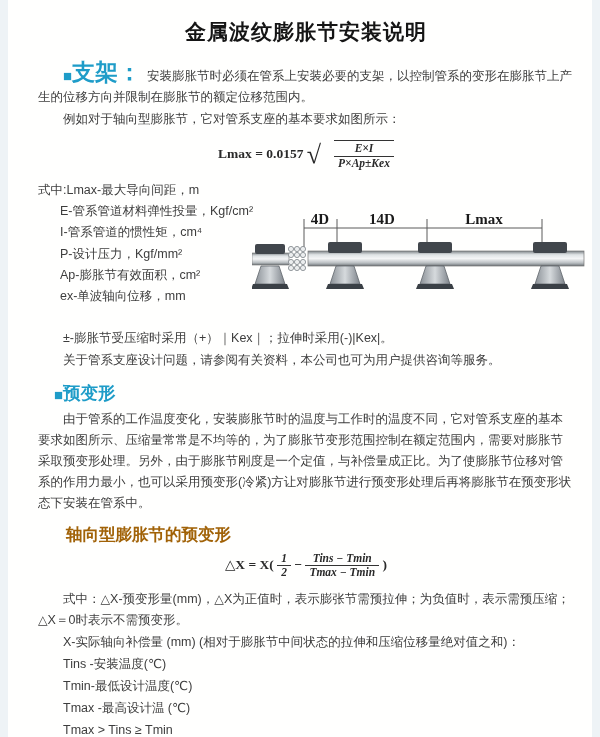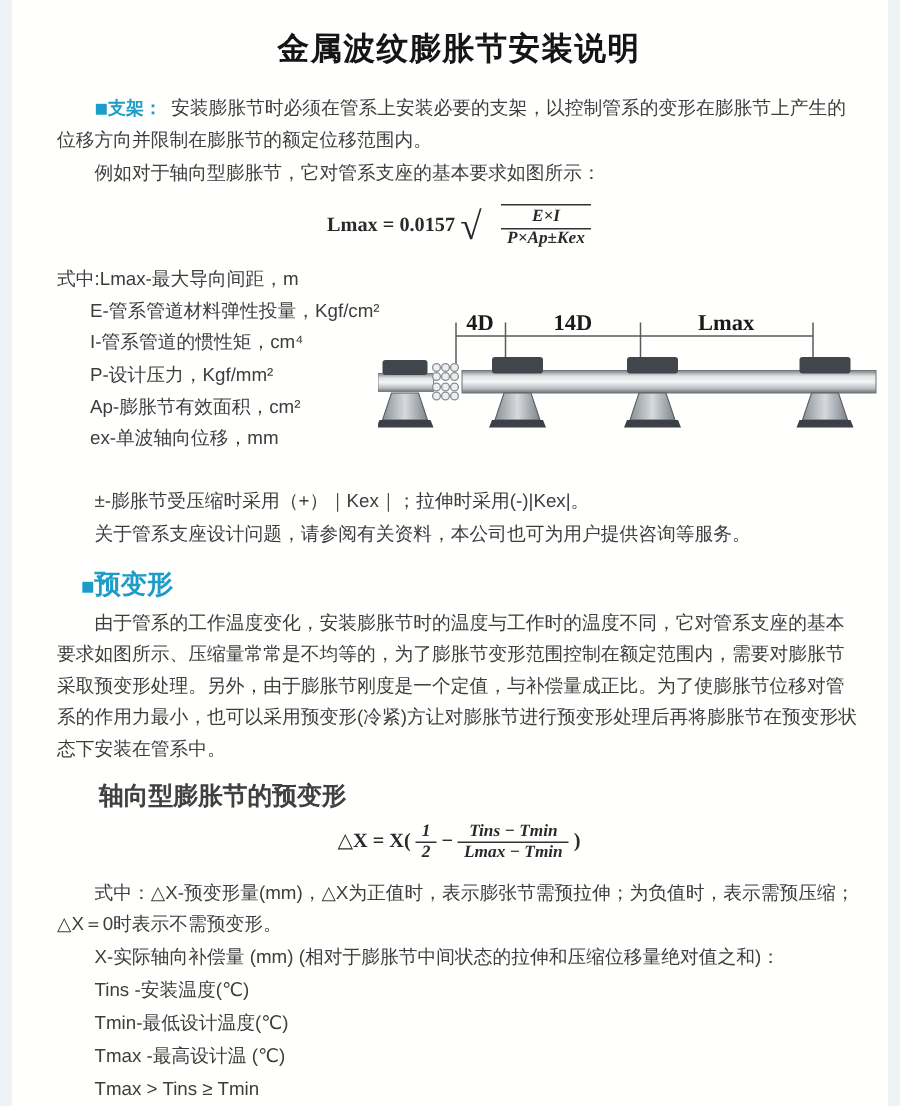--- a/index.html
+++ b/index.html
@@ -33,32 +33,32 @@
     color:#3d3d3d;
   }
   .indent{ text-indent:2em; }
   .sec-marker{
     color:#1e9cc8;
     font-size:15px;
     vertical-align:-1px;
   }
   .sec-head{
     color:#1e9cc8;
-    font-size:12px;
+    font-size:23px;
     font-weight:bold;
     margin-right:6px;
   }
   .sec2-title{
     margin:10px 0 4px 16px;
     font-size:17.5px;
     font-weight:bold;
     color:#1e9cc8;
   }
   .subhead{
-    color:#404040;
+    color:#a16207;
     font-size:16.5px;
     font-weight:bold;
     margin:10px 0 6px 28px;
   }
   
   .formula{
     font-family:"Liberation Serif","DejaVu Serif",serif;
     font-weight:bold;
     color:#2a2a2a;
     font-size:13.5px;
@@ -214,21 +214,21 @@
   <h2 class="sec2-title"><span class="sec-marker" style="font-size:15px;">■</span><span>预变形</span></h2>
 
   <p class="para indent">由于管系的工作温度变化，安装膨胀节时的温度与工作时的温度不同，它对管系支座的基本要求如图所示、压缩量常常是不均等的，为了膨胀节变形范围控制在额定范围内，需要对膨胀节采取预变形处理。另外，由于膨胀节刚度是一个定值，与补偿量成正比。为了使膨胀节位移对管系的作用力最小，也可以采用预变形(冷紧)方让对膨胀节进行预变形处理后再将膨胀节在预变形状态下安装在管系中。</p>
 
   <h3 class="subhead">轴向型膨胀节的预变形</h3>
 
   <div class="formula tight">
     <span>△X = X(</span>
     <span class="frac"><span class="num">1</span><span class="den">2</span></span>
     <span>−</span>
-    <span class="frac"><span class="num">Tins − Tmin</span><span class="den">Lmax − Tmin</span></span>
+    <span class="frac"><span class="num">Tins − Tmin</span><span class="den">Tmax − Tmin</span></span>
     <span>)</span>
   </div>
 
   <p class="para indent">式中：△X-预变形量(mm)，△X为正值时，表示膨张节需预拉伸；为负值时，表示需预压缩；△X＝0时表示不需预变形。</p>
   <p class="para indent">X-实际轴向补偿量 (mm) (相对于膨胀节中间状态的拉伸和压缩位移量绝对值之和)：</p>
   <p class="para indent">Tins -安装温度(℃)</p>
   <p class="para indent">Tmin-最低设计温度(℃)</p>
   <p class="para indent">Tmax -最高设计温 (℃)</p>
   <p class="para indent">Tmax &gt; Tins ≥ Tmin</p>
 

